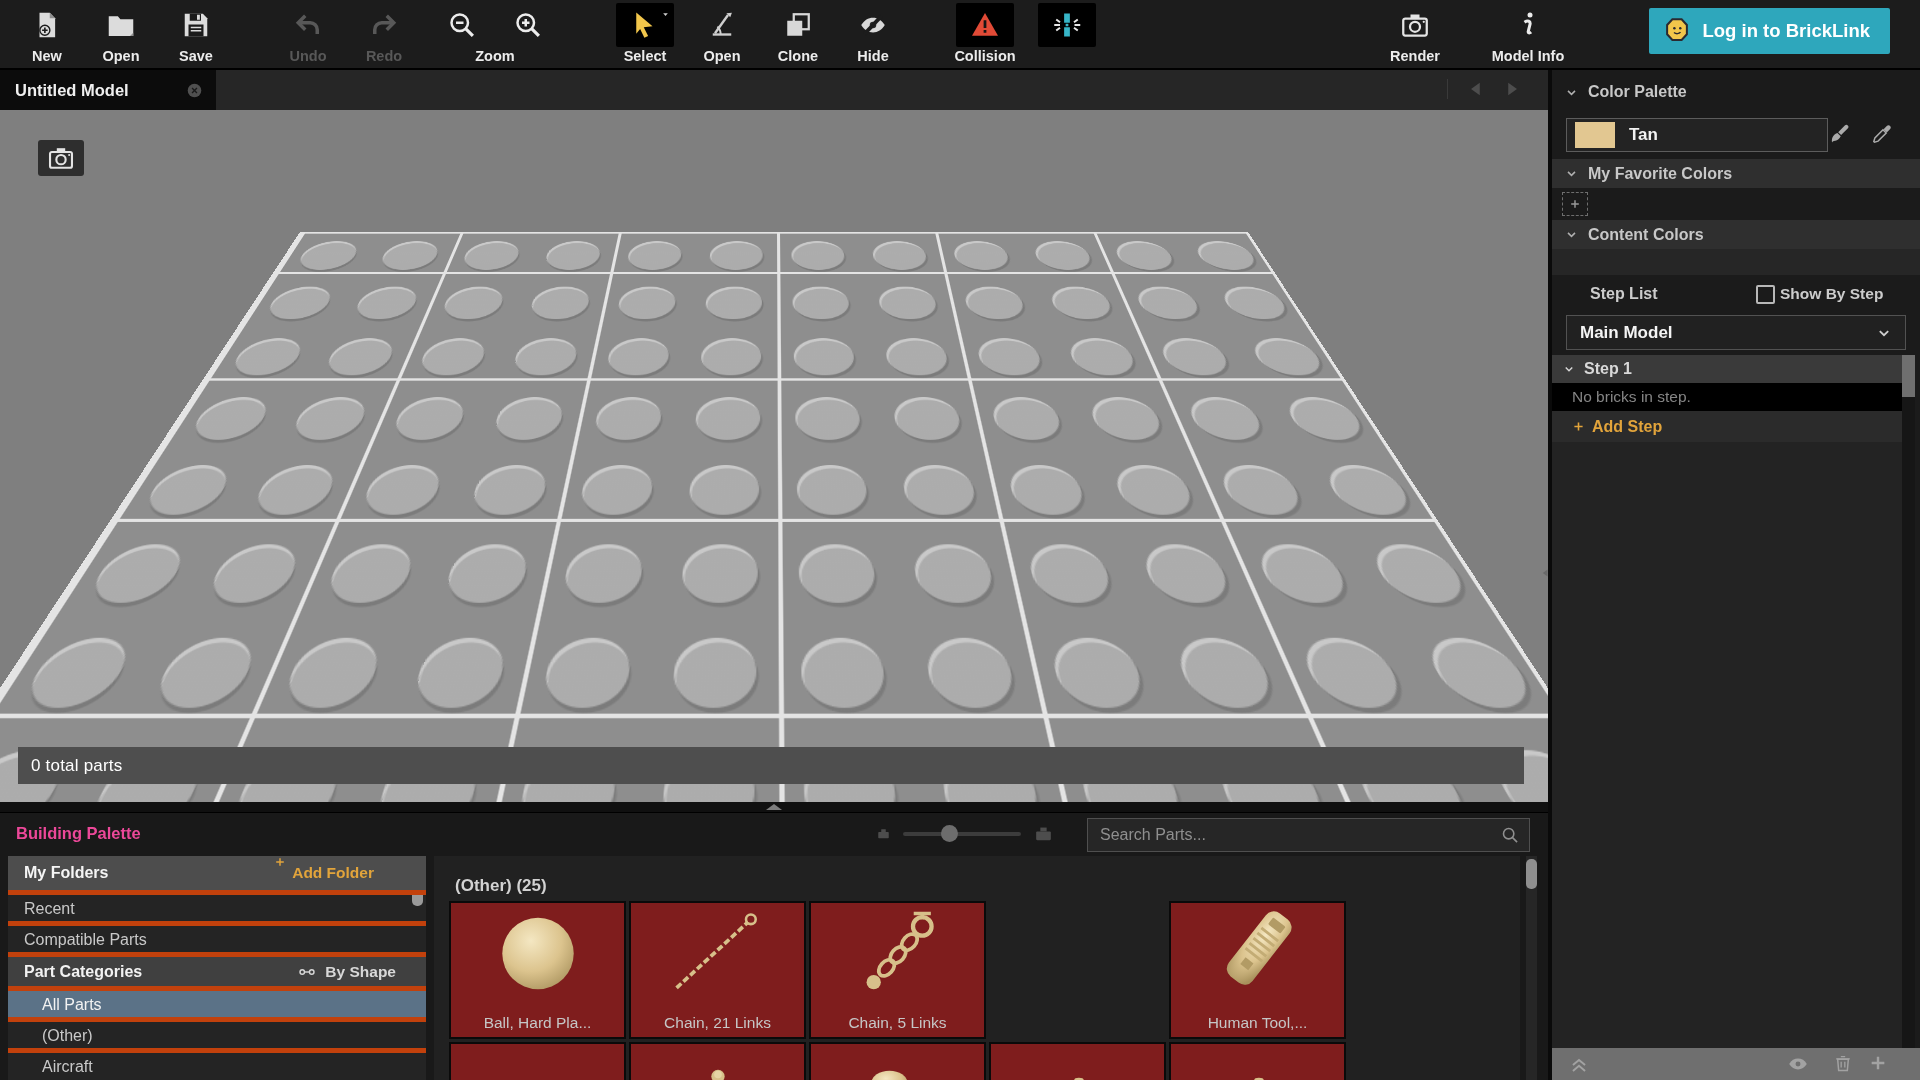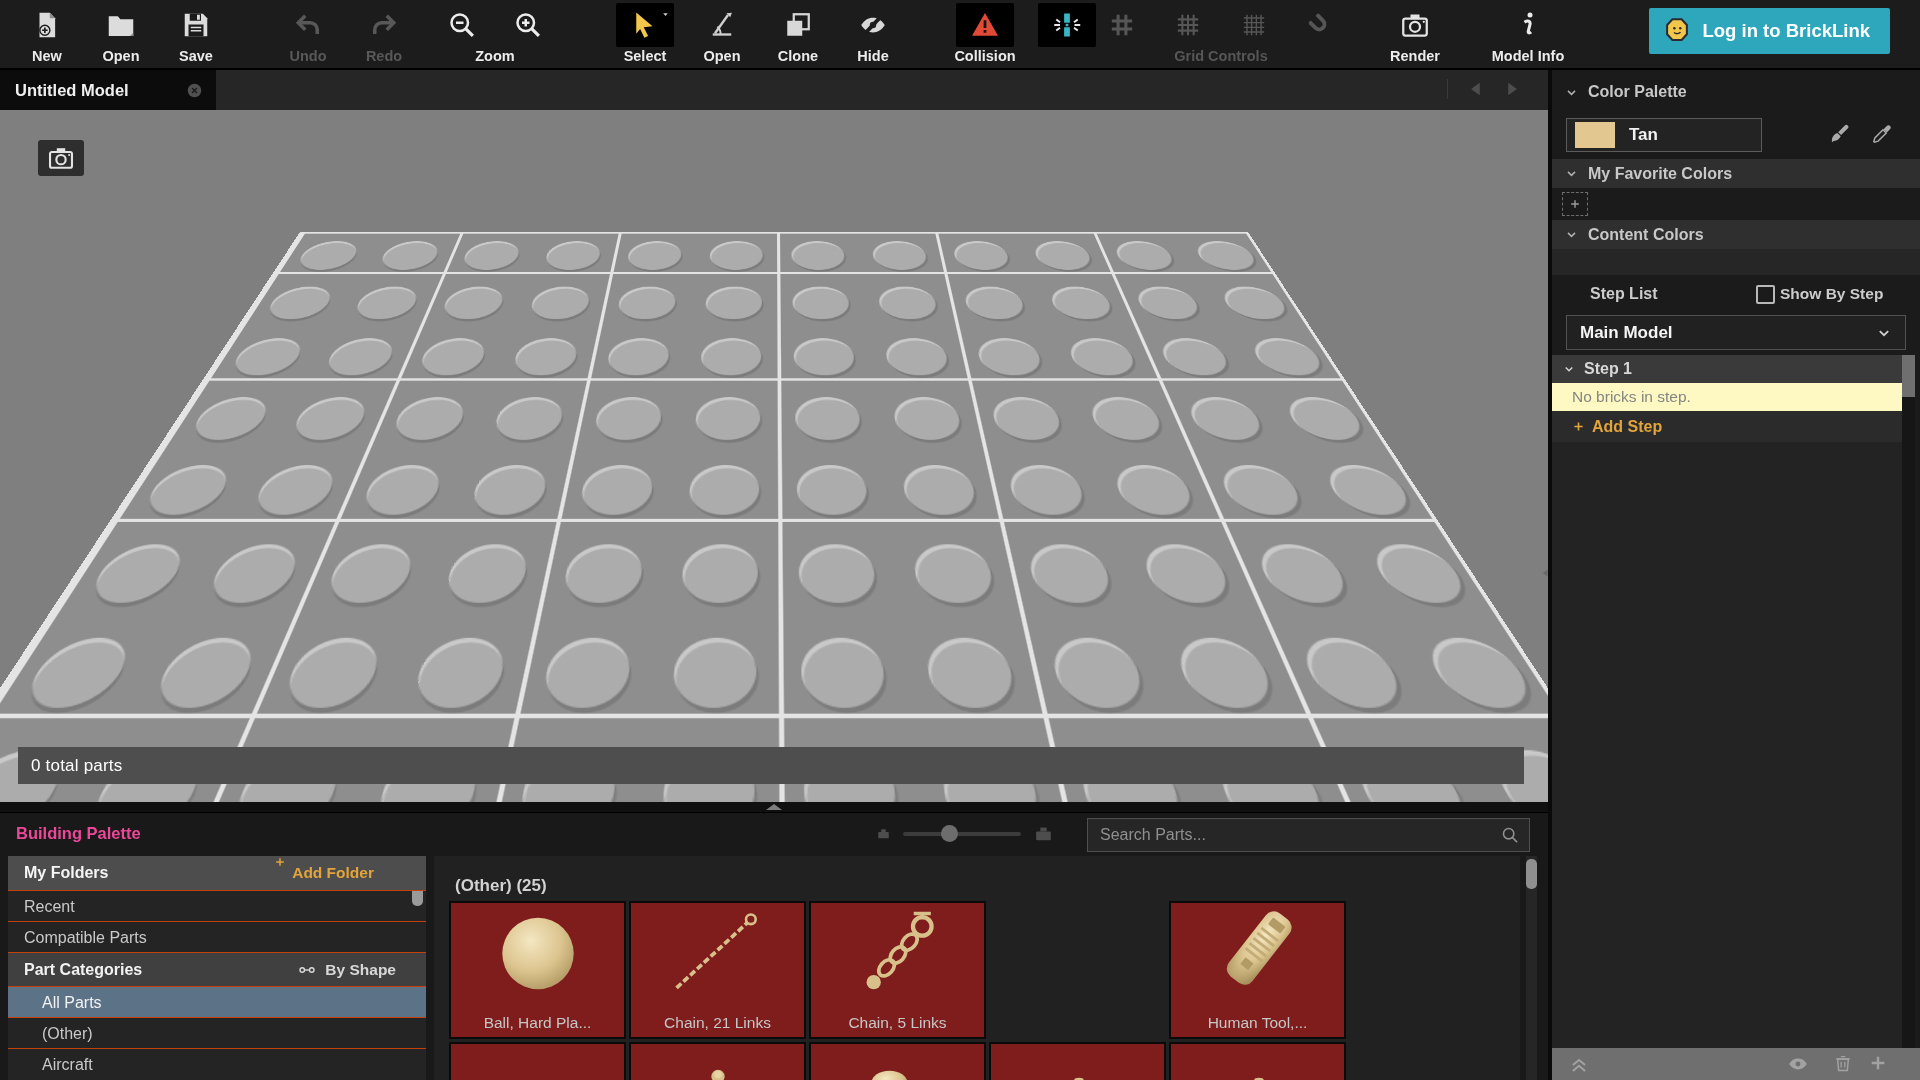--- a/index.html
+++ b/index.html
@@ -63,21 +63,21 @@
   .track{position:relative;width:118px;height:4px;background:#3c3c3c;border-radius:2px;}
   .thumb{position:absolute;left:38px;top:-7px;width:17px;height:17px;border-radius:50%;background:#6d6d6d;}
   .search{position:absolute;left:1087px;top:5px;width:443px;height:34px;background:#262626;border:1px solid #4f4f4f;box-sizing:border-box;}
   .search input{position:absolute;left:0;top:0;width:100%;height:100%;background:transparent;border:none;outline:none;
                 color:#c9c9c9;font-family:"Liberation Sans",sans-serif;font-size:16px;padding:0 36px 0 12px;box-sizing:border-box;}
   .search input::placeholder{color:#8f8f8f;}
   .search .mag{position:absolute;right:9px;top:6px;color:#8f8f8f;}
 
   #folders-panel{position:absolute;left:8px;top:43px;width:418px;height:225px;background:#242424;overflow:hidden;}
   .prow{position:absolute;left:0;width:418px;display:flex;align-items:center;padding-left:16px;box-sizing:border-box;
-        font-size:16px;color:#c9c9c9;border-top:1px solid #c2410c;cursor:pointer;}
+        font-size:16px;color:#c9c9c9;border-top:5px solid #c2410c;cursor:pointer;}
   .prow.r-head{background:#4d4d4d;color:#f5f5f5;font-weight:700;border-top:none;}
   .prow.r-cat{background:#404040;color:#f2f2f2;font-weight:700;}
   .prow.r-sub{padding-left:34px;}
   .prow.r-sub.sel{background:#5b7287;color:#f2f2f2;}
   .r-action{margin-left:auto;margin-right:52px;display:flex;align-items:flex-start;gap:6px;font-weight:700;font-size:15.5px;}
   .r-toggle{margin-left:auto;margin-right:30px;display:flex;align-items:center;gap:8px;color:#d8d8d8;font-weight:700;font-size:15.5px;}
   .fp-scroll{position:absolute;left:404px;top:2px;width:11px;height:48px;background:#9a9a9a;border-radius:5px;}
 
   #parts{position:absolute;left:434px;top:43px;width:1086px;height:225px;background:#212121;overflow:hidden;}
   .parts-header{position:absolute;left:21px;top:20px;font-weight:700;font-size:17px;color:#d2d2d2;}
@@ -89,39 +89,39 @@
   .parts-scroll-track{position:absolute;left:1526px;top:43px;width:11px;height:225px;background:#262626;}
   .parts-scroll{position:absolute;left:1526px;top:46px;width:11px;height:30px;background:#8f8f8f;border-radius:5px;}
 
   
   #vdivider{position:absolute;left:1548px;top:70px;width:4px;height:1010px;background:#0a0a0a;}
   .vd-collapse{position:absolute;left:1540px;top:562px;width:12px;height:22px;color:#6a6a6a;display:flex;align-items:center;cursor:pointer;}
   #rightpanel{position:absolute;left:1552px;top:70px;width:368px;height:1010px;background:#1b1b1b;overflow:hidden;}
   .sec-h{position:absolute;left:0;width:368px;display:flex;align-items:center;gap:9px;padding-left:12px;box-sizing:border-box;
          font-weight:700;font-size:16px;color:#c8c8c8;cursor:pointer;}
   .sec-h .chev{color:#b0b0b0;}
-  .swatch-row{position:absolute;left:14px;top:48px;width:196px;height:34px;border:1px solid #5c5c5c;background:#232323;
+  .swatch-row{position:absolute;left:14px;top:48px;width:262px;height:34px;border:1px solid #5c5c5c;background:#232323;
               display:flex;align-items:center;gap:14px;padding-left:8px;box-sizing:border-box;cursor:pointer;}
   .swatch{width:40px;height:26px;}
   .swatch-name{font-weight:700;font-size:17px;color:#f2f2f2;}
   .cp-tool{position:absolute;top:52px;width:26px;height:26px;color:#ababab;cursor:pointer;}
   .plusbox{position:absolute;left:10px;top:122px;width:26px;height:24px;border:1px dashed #6e6e6e;box-sizing:border-box;
            display:flex;align-items:center;justify-content:center;color:#9a9a9a;cursor:pointer;}
   .content-empty{position:absolute;left:0;top:179px;width:368px;height:26px;background:#262626;}
   .steplist-row{position:absolute;left:0;top:212px;width:368px;height:26px;}
   .sl-title{position:absolute;left:38px;top:3px;font-weight:700;font-size:16px;color:#cccccc;}
   .sl-check{position:absolute;left:204px;top:3px;width:15px;height:15px;border:2px solid #b8b8b8;border-radius:2px;cursor:pointer;}
   .sl-label{position:absolute;left:228px;top:3px;font-weight:700;font-size:15.5px;color:#cccccc;}
   .model-select{position:absolute;left:14px;top:245px;width:340px;height:35px;background:#212121;border:1px solid #525252;
                 box-sizing:border-box;display:flex;align-items:center;cursor:pointer;}
   .model-select .ms-t{font-weight:700;font-size:17px;color:#f4f4f4;margin-left:13px;text-align:center;}
   .model-select .chev{margin-left:auto;margin-right:12px;color:#cfcfcf;}
   .step-head{position:absolute;left:0;top:285px;width:350px;height:28px;background:#3a3a3a;display:flex;align-items:center;gap:8px;
              padding-left:10px;box-sizing:border-box;font-weight:700;font-size:16px;color:#d8d8d8;cursor:pointer;}
-  .step-empty{position:absolute;left:0;top:313px;width:350px;height:28px;background:#fef9c3;display:flex;align-items:center;
+  .step-empty{position:absolute;left:0;top:313px;width:350px;height:28px;background:#000000;display:flex;align-items:center;
               padding-left:20px;box-sizing:border-box;font-size:15.5px;color:#858585;}
   .add-step{position:absolute;left:0;top:341px;width:350px;height:31px;background:#2b2b2b;display:flex;align-items:center;gap:7px;
             padding-left:20px;box-sizing:border-box;font-weight:700;font-size:16px;cursor:pointer;}
   .step-rest{position:absolute;left:0;top:372px;width:350px;height:606px;background:#232323;}
   .step-scroll-track{position:absolute;left:350px;top:285px;width:13px;height:693px;background:#161616;}
   .step-scroll{position:absolute;left:350px;top:285px;width:13px;height:42px;background:#6f6f6f;}
   .rp-bottom{position:absolute;left:0;top:978px;width:368px;height:32px;background:#6f6f6f;}
   .rpb-ic{position:absolute;top:5px;width:22px;height:22px;color:#a2a2a2;cursor:pointer;}
 </style>
 </head>
@@ -442,45 +442,20 @@
             </svg>
           </div>
           <div class="ic">
             <svg viewBox="0 0 24 24" class="icon" style="width: 30px; height: 30px;">
               <use href="#i-zoom-in"></use>
             </svg>
           </div>
         </div>
         <div class="lb">Zoom</div>
       </div>
-      <div class="tb-group disabled" style="left: 1088px; width: 266px;">
-        <div class="tb-icons">
-          <div class="ic">
-            <svg viewBox="0 0 24 24" class="icon" style="width: 26px; height: 26px;">
-              <use href="#i-grid-small"></use>
-            </svg>
-          </div>
-          <div class="ic">
-            <svg viewBox="0 0 24 24" class="icon" style="width: 26px; height: 26px;">
-              <use href="#i-grid-medium"></use>
-            </svg>
-          </div>
-          <div class="ic">
-            <svg viewBox="0 0 24 24" class="icon" style="width: 26px; height: 26px;">
-              <use href="#i-grid-large"></use>
-            </svg>
-          </div>
-          <div class="ic">
-            <svg viewBox="0 0 24 24" class="icon" style="width: 26px; height: 26px;">
-              <use href="#i-magnet"></use>
-            </svg>
-          </div>
-        </div>
-        <div class="lb">Grid Controls</div>
-      </div>
       <div class="login-btn" style="background: rgb(46, 167, 188);">
         <svg viewBox="0 0 24 24" class="icon" style="width: 30px; height: 30px;">
           <use href="#i-hex-head"></use>
         </svg>
         <span>Log in to BrickLink</span>
       </div>
     </div>
 
   <div id="tabbar">
     <div class="tab">

